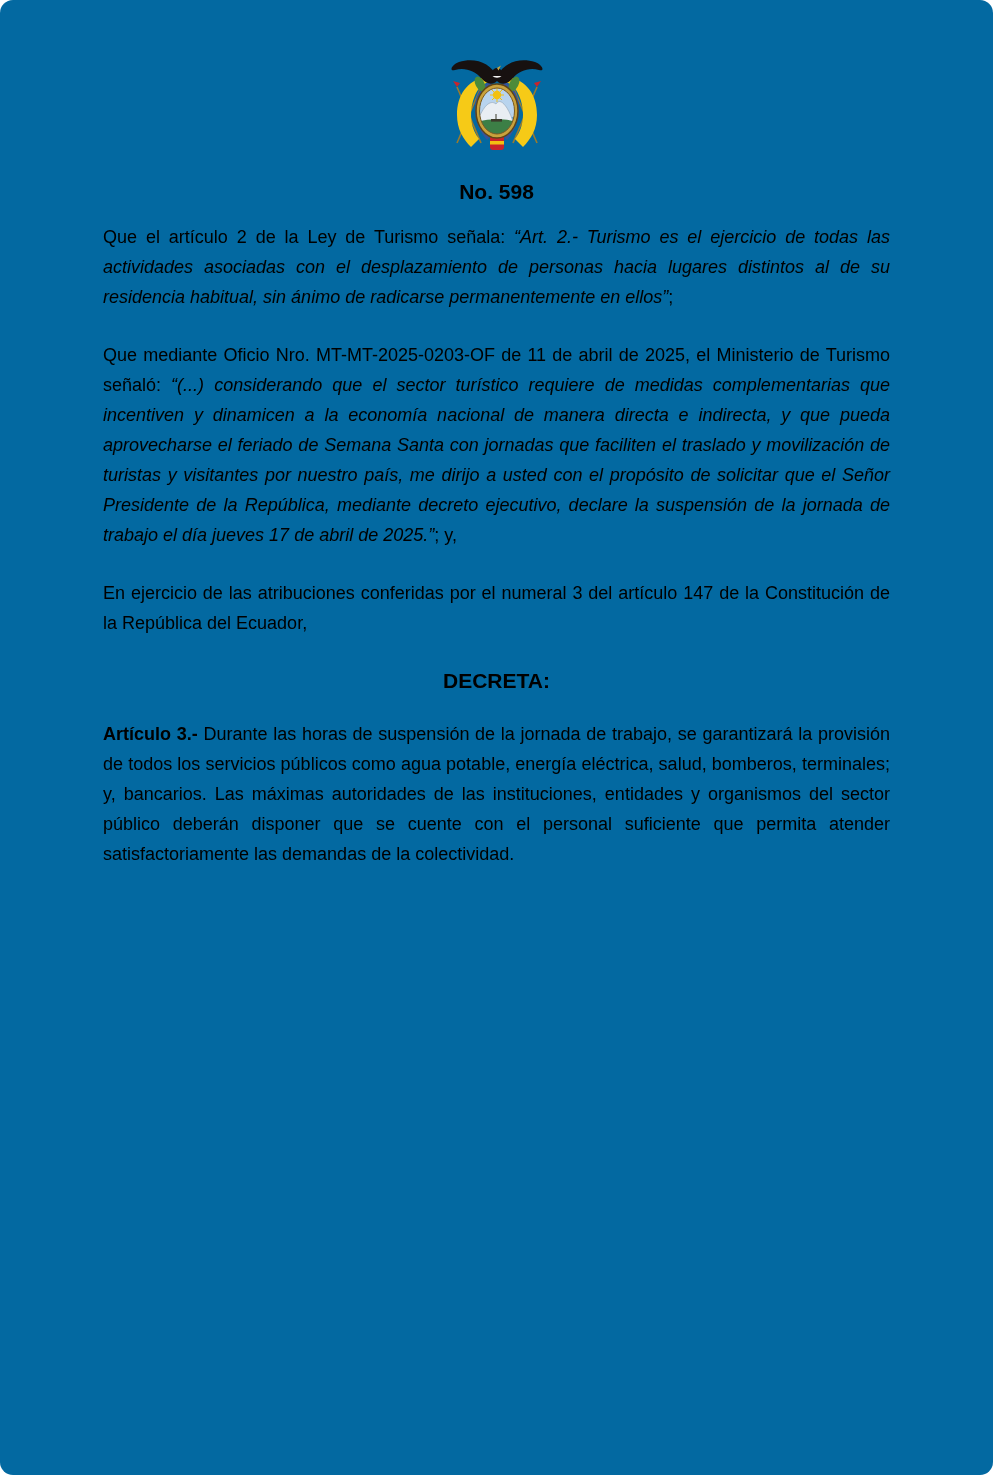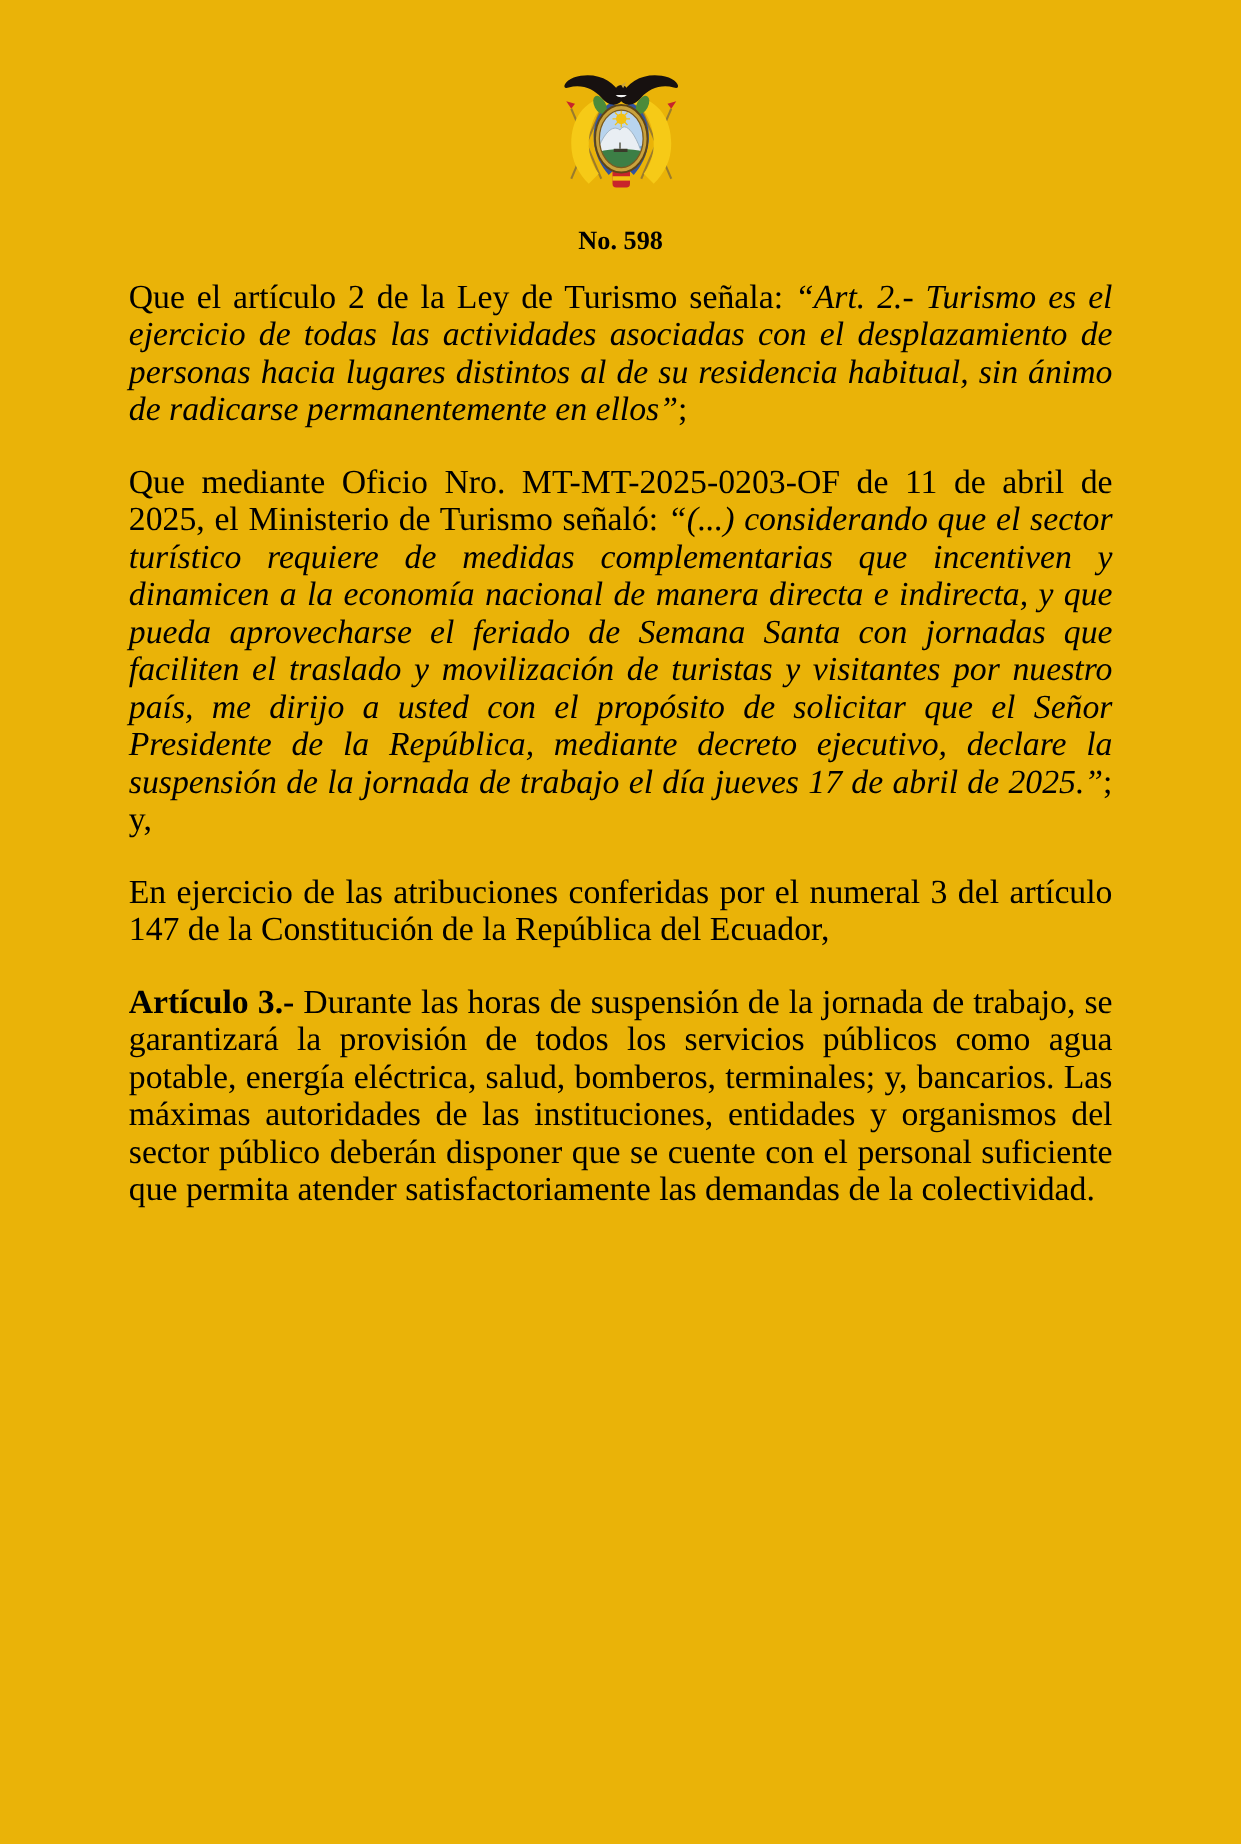--- a/index.html
+++ b/index.html
@@ -5,45 +5,46 @@
   html, body {
     margin: 0;
     padding: 0;
     background: #ffffff;
   }
   .page {
     position: relative;
     width: 993px;
     height: 1475px;
     margin: 0 auto;
-    background: #eab308;
+    background: #0369a1;
     box-sizing: border-box;
     padding: 57px 103px 0 103px;
     overflow: hidden;
-    font-family: Liberation Serif, serif;
+    font-family: Liberation Sans, sans-serif;
     color: #000000;
+    border-radius: 13px;
   }
   .emblem {
     display: block;
     margin: 0 auto 24px auto;
     width: 104px;
     height: 96px;
   }
   .heading {
     font-size: 21px;
     font-weight: bold;
     text-align: center;
     line-height: 30px;
     margin: 0 0 15px 0;
   }
   .heading.decreta {
     margin: 22px 0 23px 0;
   }
   .body-p {
-    font-size: 27px;
+    font-size: 18px;
     line-height: 30px;
     text-align: justify;
     margin: 0 0 28px 0;
   }
   .body-p .quote {
     font-style: italic;
   }
   .body-p .art-label {
     font-weight: bold;
   }
@@ -117,19 +118,20 @@
 
   <div class="heading">No. 598</div>
 
   <p class="body-p"><span>Que el artículo 2 de la Ley de Turismo señala: </span><span class="quote">“Art. 2.- Turismo es el ejercicio de todas las actividades asociadas con el desplazamiento de personas hacia lugares distintos al de su residencia habitual, sin ánimo de radicarse permanentemente en ellos”</span><span>;</span></p>
 
 
   <p class="body-p"><span>Que mediante Oficio Nro. MT-MT-2025-0203-OF de 11 de abril de 2025, el Ministerio de Turismo señaló: </span><span class="quote">“(...) considerando que el sector turístico requiere de medidas complementarias que incentiven y dinamicen a la economía nacional de manera directa e indirecta, y que pueda aprovecharse el feriado de Semana Santa con jornadas que faciliten el traslado y movilización de turistas y visitantes por nuestro país, me dirijo a usted con el propósito de solicitar que el Señor Presidente de la República, mediante decreto ejecutivo, declare la suspensión de la jornada de trabajo el día jueves 17 de abril de 2025.”</span><span>; y,</span></p>
 
   <p class="body-p">En ejercicio de las atribuciones conferidas por el numeral 3 del artículo 147 de la Constitución de la República del Ecuador,</p>
 
+  <div class="heading decreta">DECRETA:</div>
 
 
 
 
   <p class="body-p"><span class="art-label">Artículo 3.-</span><span> Durante las horas de suspensión de la jornada de trabajo, se garantizará la provisión de todos los servicios públicos como agua potable, energía eléctrica, salud, bomberos, terminales; y, bancarios. Las máximas autoridades de las instituciones, entidades y organismos del sector público deberán disponer que se cuente con el personal suficiente que permita atender satisfactoriamente las demandas de la colectividad.</span></p>
 
 </div>
 
 </body></html>

